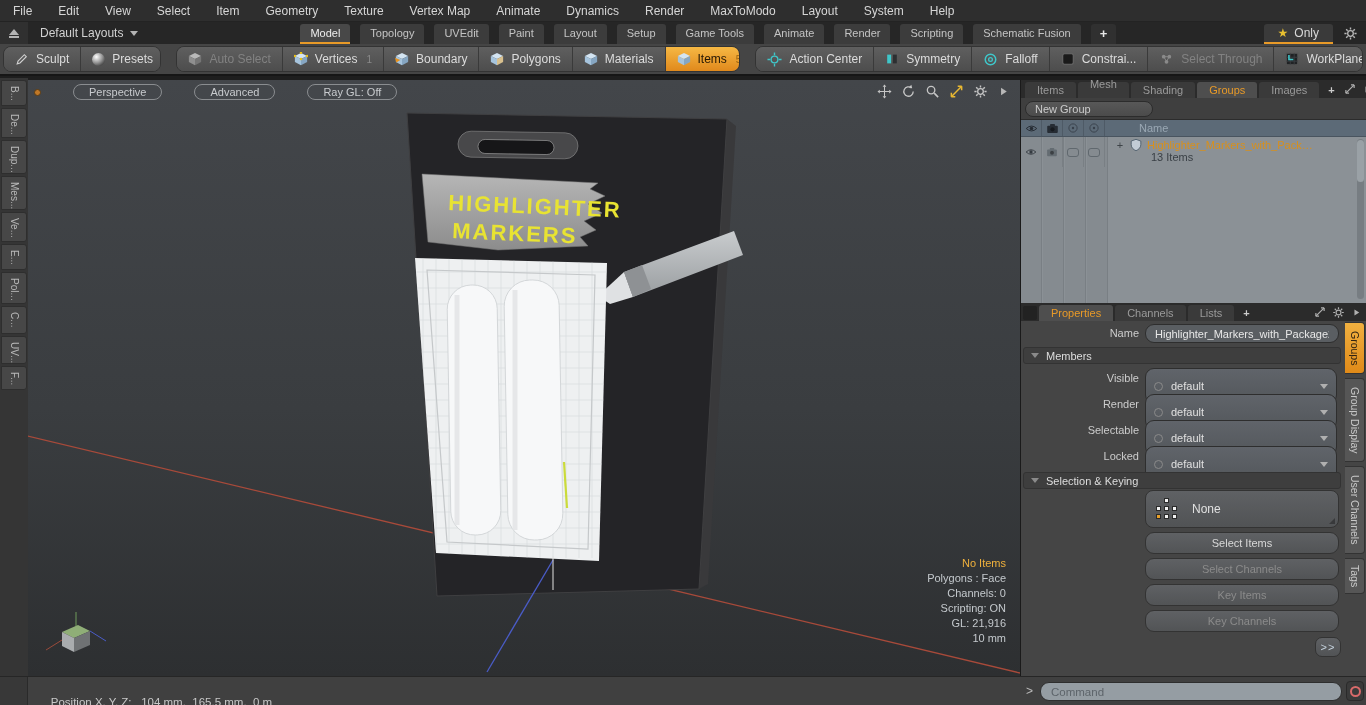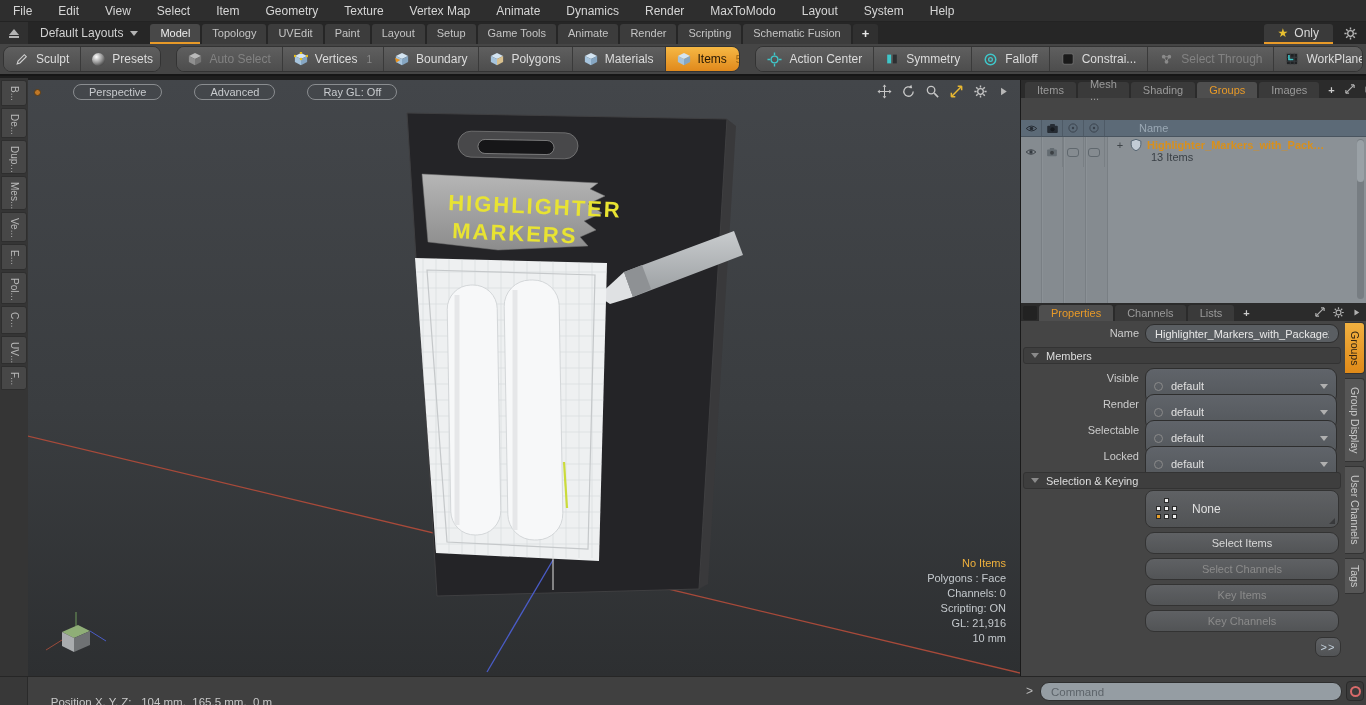--- a/index.html
+++ b/index.html
@@ -12,21 +12,21 @@
   #menubar{left:0;top:0;width:1366px;height:22px;background:#2e2e2e;display:flex;align-items:center;border-bottom:1px solid #232323}
   .menu-item{padding:0 13px;color:#d6d6d6;font-size:12px;cursor:default}
 
   
   #layoutbar{left:0;top:22px;width:1366px;height:22px;background:#262626;display:flex;align-items:flex-end}
   #layout-up{width:28px;height:22px;background:#303030;display:flex;align-items:center;justify-content:center;flex-direction:column}
   .uptri{width:0;height:0;border-left:5px solid transparent;border-right:5px solid transparent;border-bottom:6px solid #b4b4b4}
   .upbar{width:10px;height:2px;background:#b4b4b4;margin-top:1px}
   #layout-sel{display:flex;align-items:center;gap:7px;height:22px;padding:0 12px;color:#d2d2d2}
   .caret{width:0;height:0;border-left:4px solid transparent;border-right:4px solid transparent;border-top:5px solid #b4b4b4}
-  #ltabs{display:flex;align-items:flex-end;gap:2px;}
+  #ltabs{display:flex;align-items:flex-end;gap:10px;margin-left:150px}
   .ltab{height:20px;display:flex;align-items:center;padding:0 10px;background:#3c3c3c;color:#c4c4c4;font-size:11px;border-radius:3px 3px 0 0;border-bottom:2px solid #3c3c3c}
   .ltab.active{background:#484848;color:#eeeeee;border-bottom:2px solid #e89a28}
   .ltab.plus{font-weight:bold;color:#e8e8e8;font-size:13px;padding:0 9px;background:#303030;border-bottom:2px solid #303030}
   #lright{margin-left:auto;display:flex;align-items:flex-end;gap:10px;padding-right:8px}
   #only-btn{height:20px;display:flex;align-items:center;gap:6px;padding:0 14px;background:#3a3a3a;color:#d8d8d8;border-radius:3px 3px 0 0;border-bottom:2px solid #e89a28}
   .star{color:#e8c030;font-size:12px}
   .gearbox{height:22px;display:flex;align-items:center}
 
   
   #toolbar{left:0;top:44px;width:1366px;height:32px;background:#454545;display:flex;align-items:center;gap:15px;padding:0 3px;border-bottom:2px solid #161616}
@@ -67,21 +67,21 @@
   .gcell{width:21px;height:100%;border-right:1px solid #4e5a66;display:flex;align-items:center;justify-content:center;color:#262c34}
   #glheader .gname{flex:1;display:flex;align-items:center;padding-left:34px;color:#9aa8b4;font-size:11px}
   #glbody{position:absolute;left:0;top:57px;width:346px;height:166px;background:#8b9196}
   .glcol{position:absolute;top:0;width:21px;height:100%;background:#858b90;border-right:1px solid #797f84}
   #glrow{position:absolute;left:0;top:0;width:346px;height:30px;display:flex}
   .rcell{width:21px;border-right:1px solid #797f84;display:flex;align-items:center;justify-content:center}
   .chk{width:12px;height:9px;border:1px solid #60686e;border-radius:3px}
   #glrow .rcontent{flex:1;padding:1px 0 0 10px;font-size:11px}
   .rline1{display:flex;align-items:center;gap:4px}
   .rplus{color:#3e4448;font-size:11px;width:10px;text-align:center}
-  .rname{color:#d8901c;font-weight:bold;white-space:nowrap}
+  .rname{color:#d8901c;font-weight:normal;white-space:nowrap}
   .rcount{color:#3a4046;margin-left:36px;margin-top:-1px}
   #glscroll{position:absolute;right:3px;top:2px;width:7px;height:160px;background:#777d82;border-radius:4px}
   #glscroll .handle{position:absolute;left:0;top:1px;width:7px;height:42px;background:#9aa1a6;border-radius:4px}
 
   
   #propbody{position:absolute;left:0;top:241px;width:324px;height:355px}
   .flabel{position:absolute;left:0;width:118px;text-align:right;color:#cccccc;font-size:11px}
   .finput{position:absolute;left:124px;width:194px;height:19px;background:#5a5e62;border:1px solid #2e2e2e;border-radius:9px;color:#e8e8e8;font-size:11px;padding:0 9px;font-family:"Liberation Sans",sans-serif}
   .sechdr{position:absolute;left:2px;width:318px;height:17px;background:#3e3e3e;border:1px solid #333333;border-radius:3px;display:flex;align-items:center;gap:7px;padding-left:7px;color:#dddddd;font-size:11px}
   .tridown{width:0;height:0;border-left:4px solid transparent;border-right:4px solid transparent;border-top:5px solid #8a8a8a}
@@ -480,20 +480,23 @@
     <div class="ticons">
       <svg class="ic" width="12" height="12">
           <use href="#s-expand"></use>
         </svg>
       <svg class="ic" width="11" height="11">
           <use href="#s-tri"></use>
         </svg>
     </div>
   </div>
 
+  <div id="newgrouprow">
+    <div id="newgroup-btn">New Group</div>
+  </div>
 
   <div id="glheader">
     <div class="gcell">
         <svg class="ic" width="13" height="13">
           <use href="#s-eye"></use>
         </svg>
       </div>
     <div class="gcell">
         <svg class="ic" width="13" height="13">
           <use href="#s-camera"></use>

